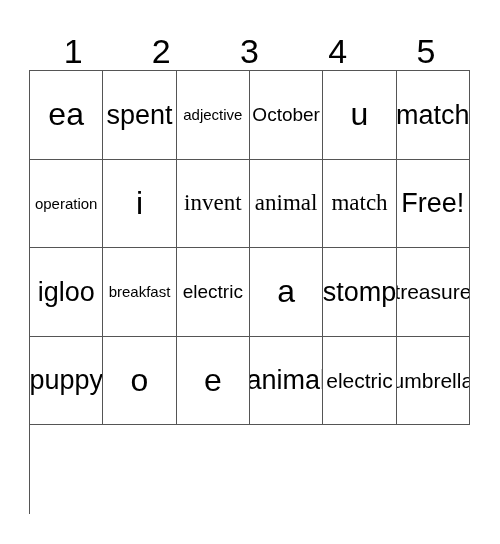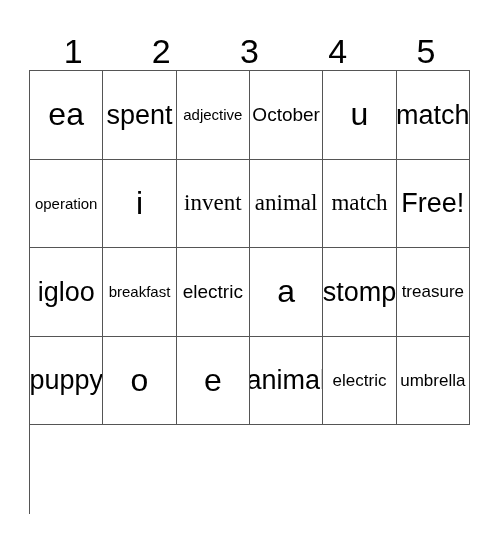--- a/index.html
+++ b/index.html
@@ -75,21 +75,21 @@
     text-align: center;
     color: #000000;
   }
 
   
   .len-1 .cell-text { font-size: 32px; }
   .len-2 .cell-text { font-size: 32px; }
   .len-5 .cell-text { font-size: 27px; }
   .len-6 .cell-text { font-size: 23px; font-family: Liberation Serif, serif; }
   .len-7 .cell-text { font-size: 19px; }
-  .len-8 .cell-text { font-size: 17px; }
+  .len-8 .cell-text { font-size: 21px; }
   .len-9 .cell-text { font-size: 15px; }
 </style>
 </head>
 <body>
 
 <div id="bingo-card">
 
   <div id="column-headers">
     <div class="col-head">
         <span>1</span>

